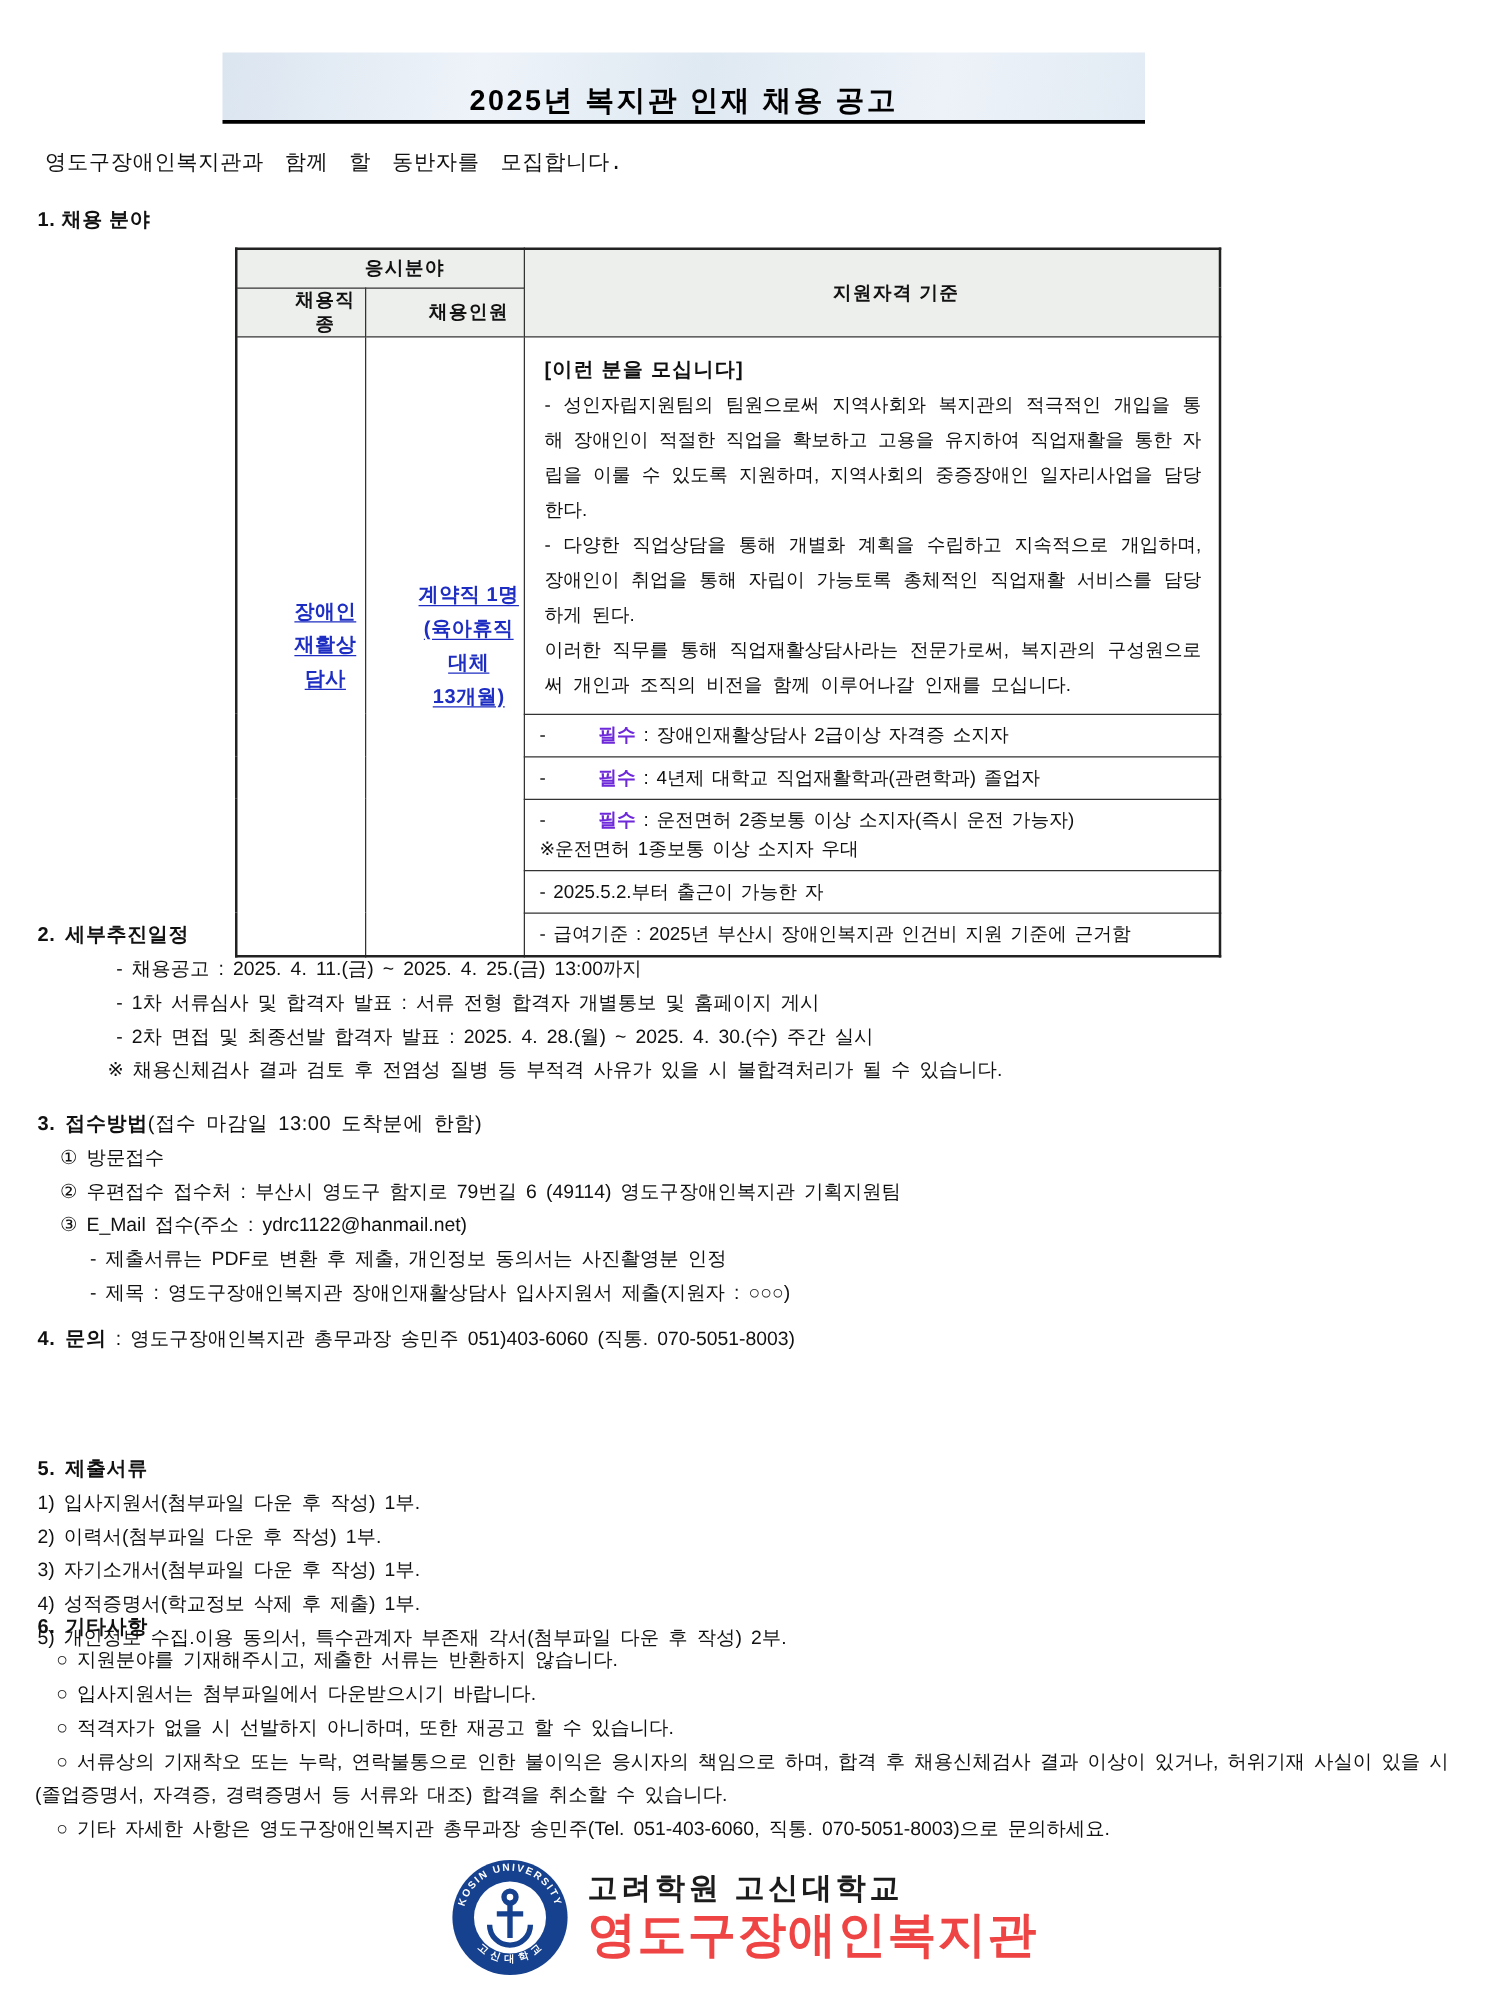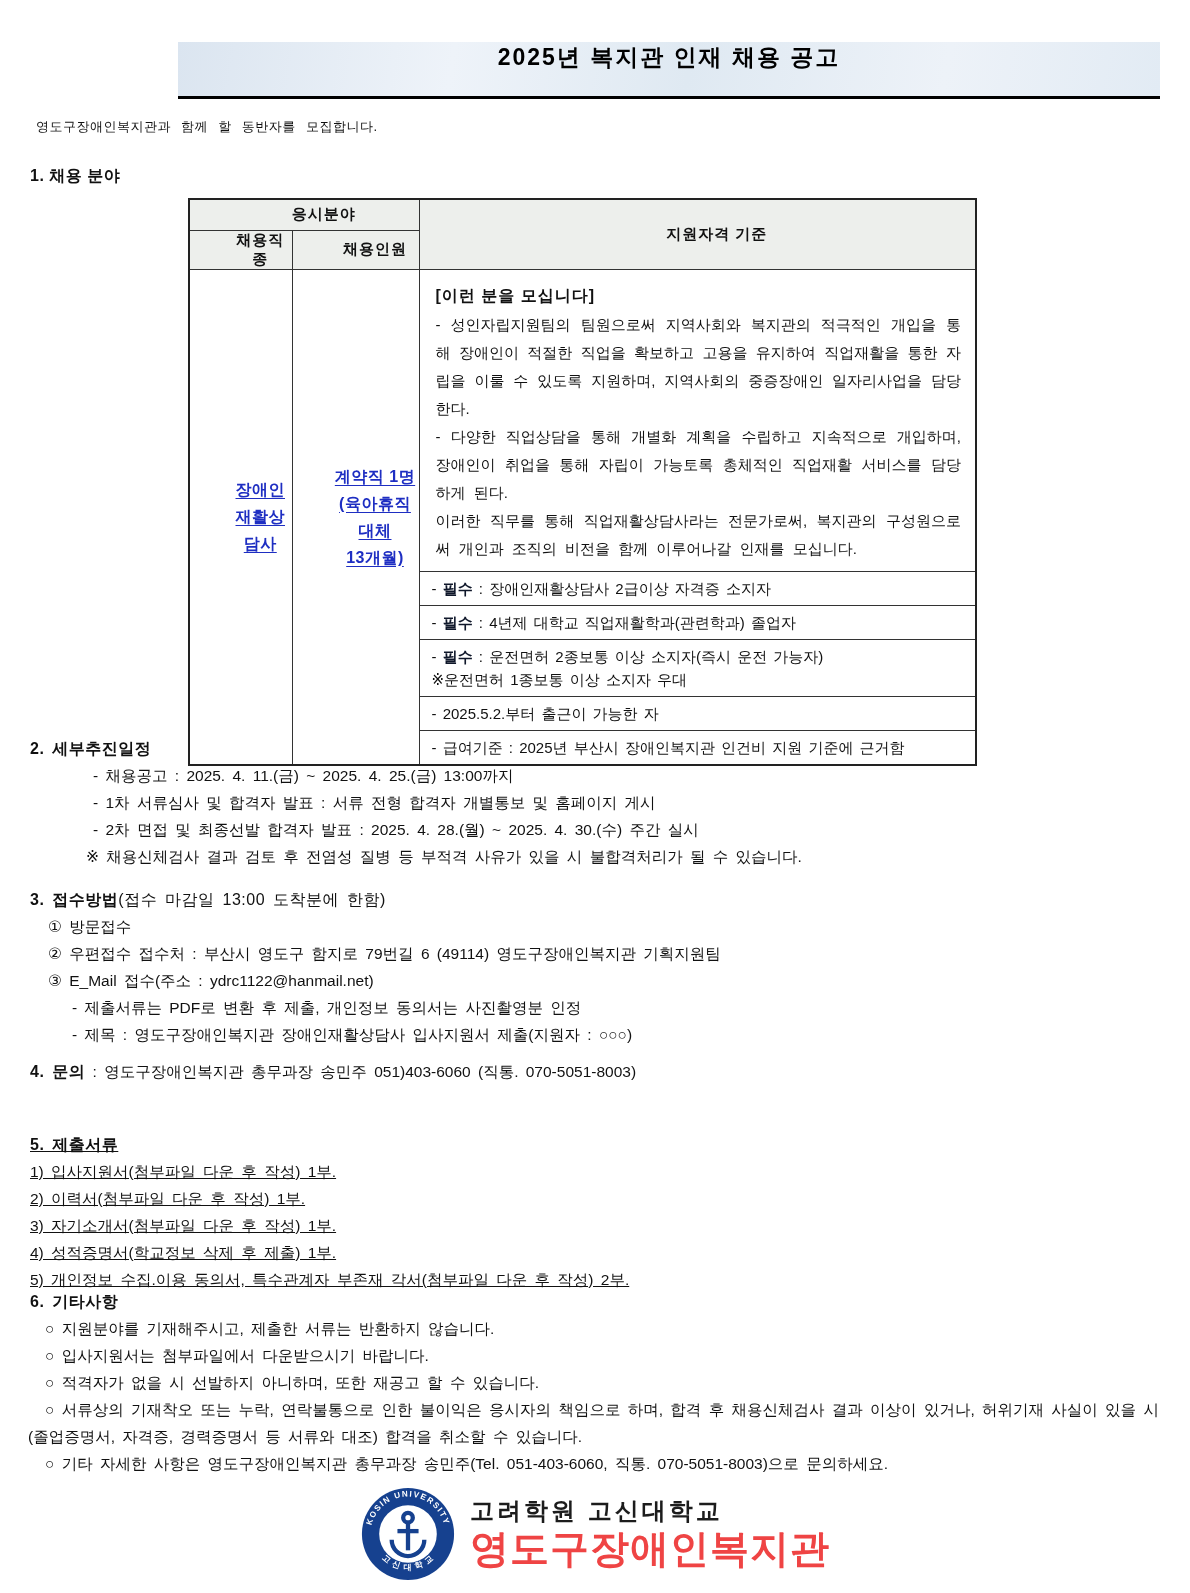--- a/index.html
+++ b/index.html
@@ -2,28 +2,28 @@
 <html><head>
 <meta charset="utf-8">
 <style>
   * { margin:0; padding:0; box-sizing:border-box; }
   html,body { background:#ffffff; }
   body { font-family:"Liberation Sans","DejaVu Sans",sans-serif; color:#111; }
   .page { position:relative; width:1190px; height:1593px; background:#fff; overflow:hidden; }
 
   
   .titlebar {
-    position:absolute; left:178px; top:42px; width:982px; height:57px;
+    position:absolute; left:178px; top:42px; width:738px; height:57px;
     background:linear-gradient(100deg,#dbe5f0 0%,#eef3f9 28%,#dfe9f2 52%,#edf2f8 78%,#e2ebf4 100%);
     border-bottom:3px solid #000;
-    display:flex; align-items:flex-start; justify-content:center;
+    display:flex; align-items:flex-end; justify-content:center;
     font-size:23px; font-weight:bold; letter-spacing:2px; color:#000;
   }
 
-  .intro { position:absolute; left:36px; top:118px; font-size:13px; word-spacing:6px; letter-spacing:0.5px; }
+  .intro { position:absolute; left:36px; top:118px; font-size:17px; word-spacing:6px; letter-spacing:0.5px;font-family:Liberation Mono, monospace; }
 
   .sec-h { font-weight:bold; font-size:16px; letter-spacing:0.5px; }
   .sec-h .normal { font-weight:normal; }
 
   #sec1-h { position:absolute; left:30px; top:166px; }
 
   
   .table-wrap { position:absolute; left:188px; top:198px; }
   table { border-collapse:collapse; table-layout:fixed; width:787px; font-size:15px; border:2px solid #222; }
   th,td { border:1px solid #333;padding-left:39px; }
@@ -31,34 +31,34 @@
   .blue-cell {
     color:#1e2ec2; font-weight:bold; text-align:center; vertical-align:middle;
     white-space:pre-line; font-size:16px; line-height:27px;
     text-decoration:underline; text-underline-offset:3px; letter-spacing:0.5px;
   }
   .desc-cell { vertical-align:top; padding:16px 14px 8px 16px; height:258px; }
   .desc-title { font-weight:bold; font-size:16px; margin-bottom:4px; letter-spacing:1px; }
   .desc-p { text-align:justify; line-height:28px; word-spacing:4px; }
   .req { padding:5px 8px 5px 12px; vertical-align:middle; line-height:23px; word-spacing:2px; }
   .rh-b { height:32px; } .rh-c { height:32px;padding-left:40px; } .rh-d { height:56px; } .rh-e { height:32px; } .rh-f { height:28px; }
-  .kw { color:#0f172a; font-weight:bold; }
+  .kw { color:#6d28d9; font-weight:bold;margin-left:36px; }
   .req-text { white-space:pre-line; }
 
   
   .section { position:absolute; left:30px; font-size:15.5px; }
   .section p { line-height:27px; word-spacing:3px; }
   #sec2 { top:735px; }
   #sec2 .item { margin-left:63px; }
   #sec2 .note { margin-left:56px; }
   #sec3 { top:886px; }
   #sec3 .item { margin-left:18px; }
   #sec3 .sub  { margin-left:42px; }
   #sec4 { top:1058px; }
-  #sec5 { top:1131px;text-decoration:underline; }
+  #sec5 { top:1162px; }
   #sec5 .item { }
   #sec6 { top:1288px; left:28px; width:1140px; }
   #sec6 .sec-h { margin-left:2px; }
   #sec6 .item { text-indent:17px; }
 
   
   .footer { position:absolute; left:0; top:1486px; width:1190px; display:flex; justify-content:center; align-items:center; gap:14px; }
   .emblem { width:96px; height:96px; flex:0 0 auto; }
   .org { display:flex; flex-direction:column; justify-content:center; }
   .org1 { font-size:24px; font-weight:bold; color:#1c1c1c; letter-spacing:3px; line-height:30px; }

